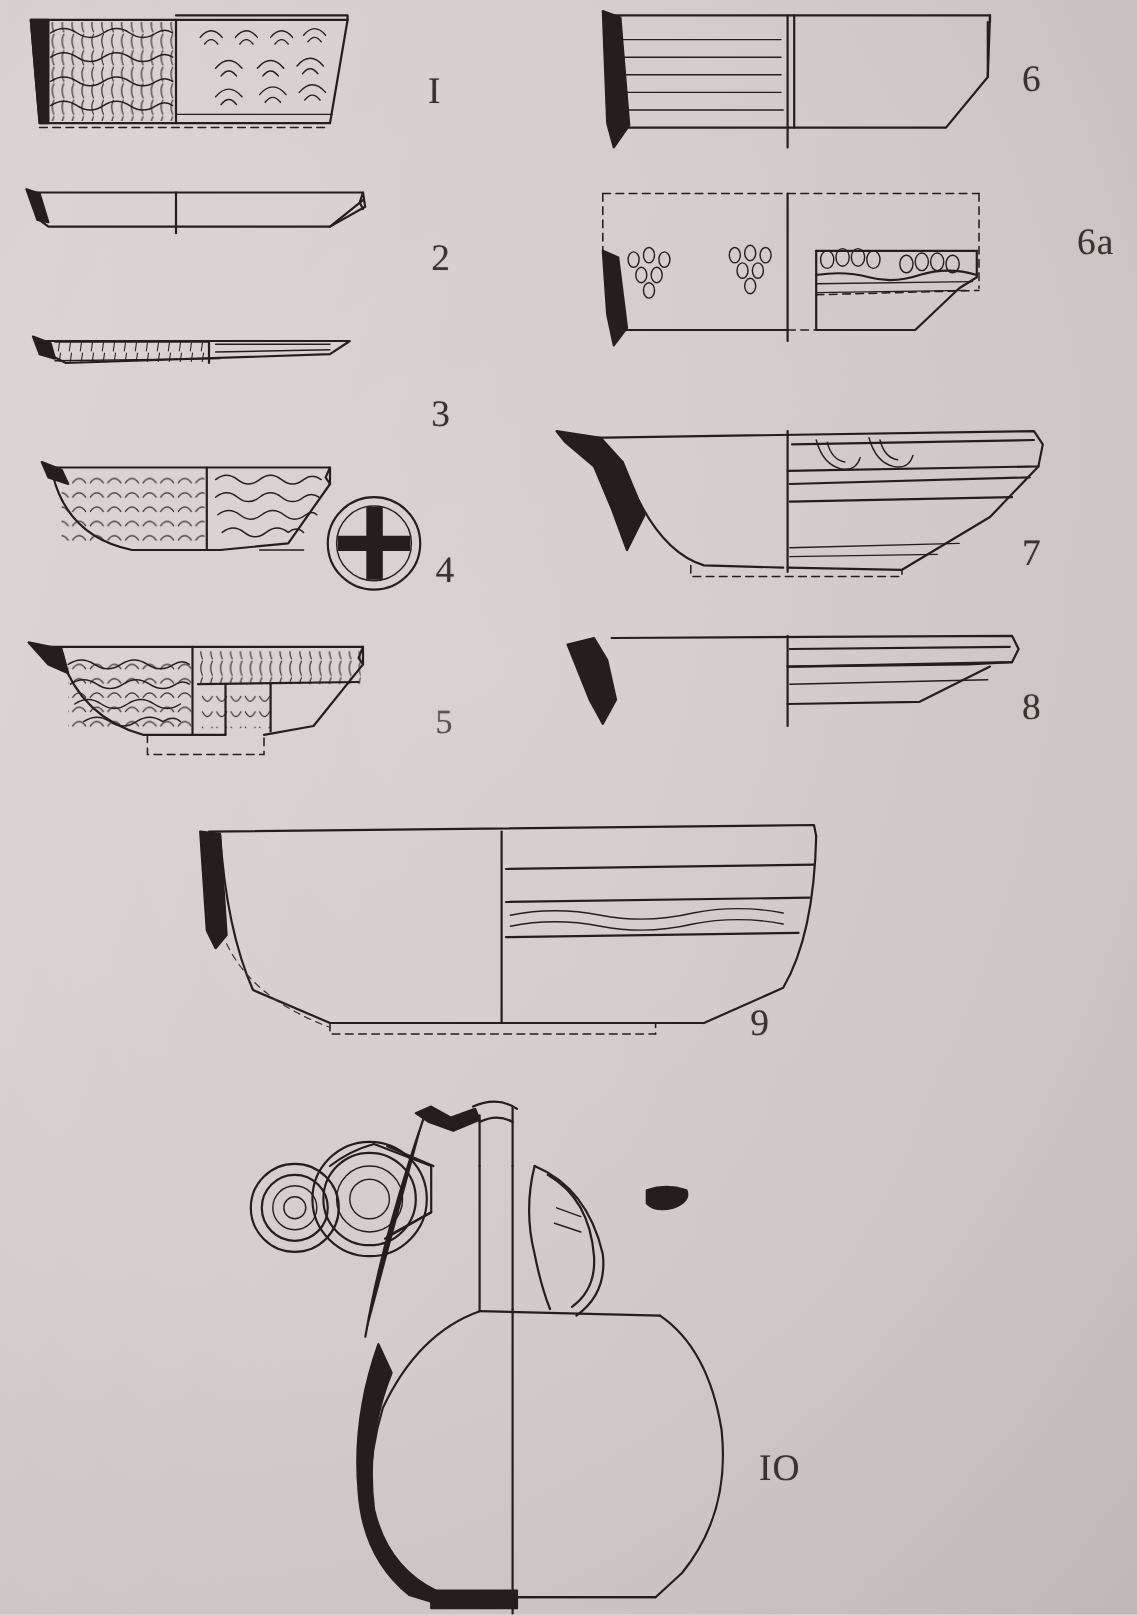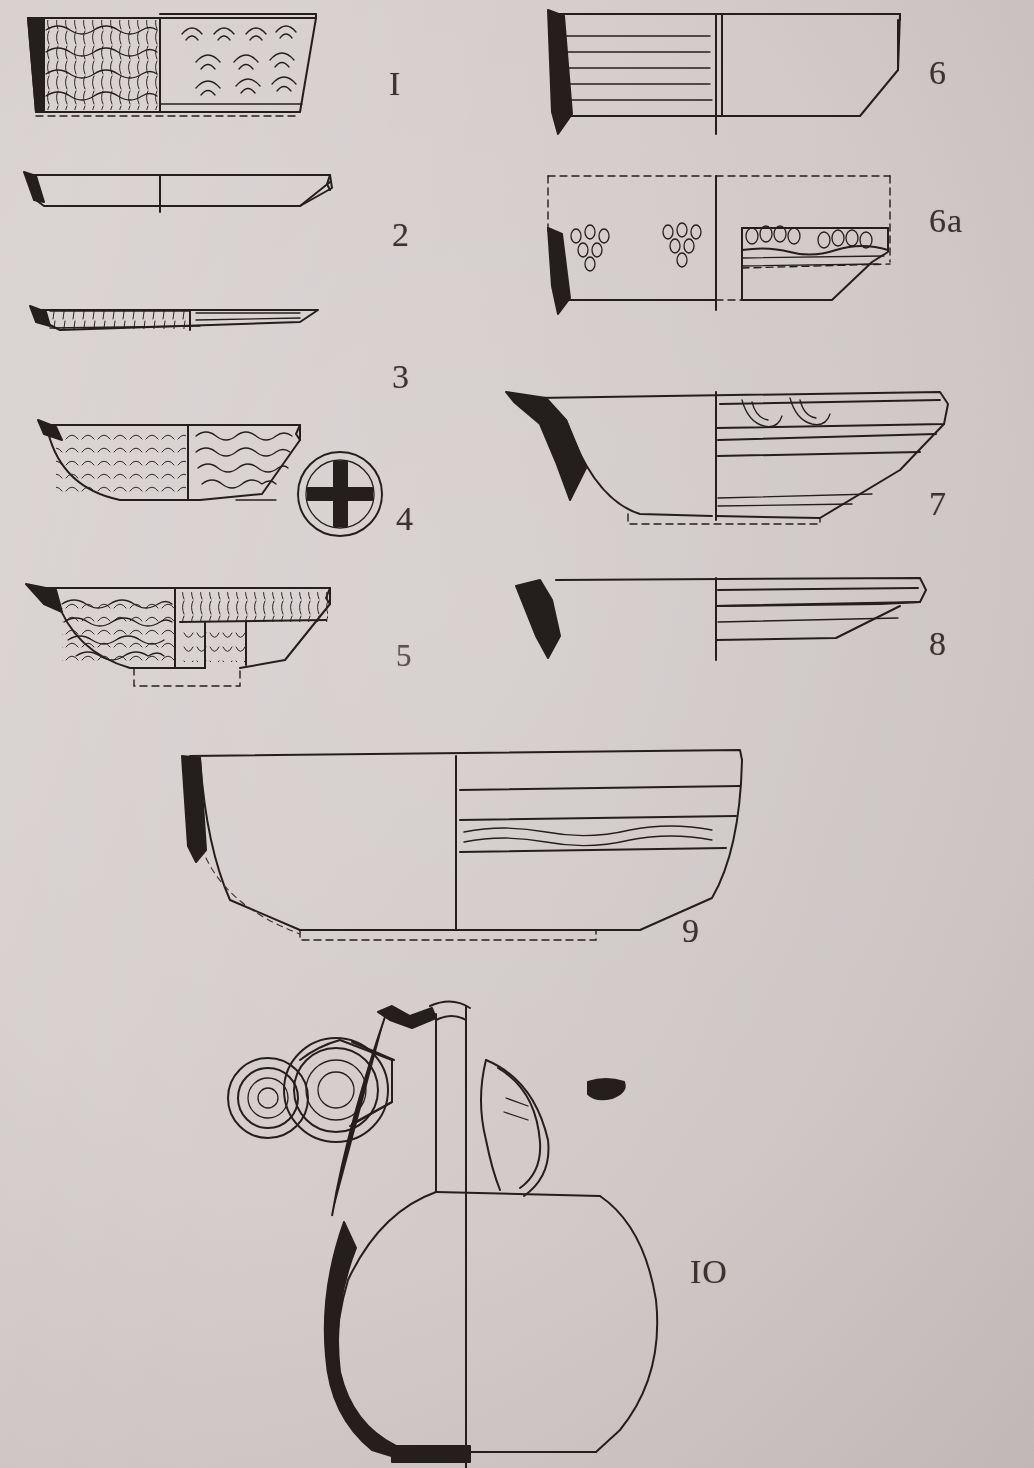--- a/index.html
+++ b/index.html
@@ -332,18 +332,18 @@
       <path class="ln" d="M470 1452 L596 1452"></path>
     </g>
   </svg>
 
   <div class="fignum" style="left:389px; top:65px;">I</div>
   <div class="fignum" style="left:392px; top:216px;">2</div>
   <div class="fignum" style="left:392px; top:358px;">3</div>
   <div class="fignum" style="left:396px; top:500px;">4</div>
   <div class="fignum small" style="left:396px; top:638px;">5</div>
   <div class="fignum" style="left:929px; top:54px;">6</div>
-  <div class="fignum" style="left:929px; top:202px;">6a</div>
+  <div class="fignum" style="left:979px; top:202px;">6a</div>
   <div class="fignum" style="left:929px; top:485px;">7</div>
   <div class="fignum" style="left:929px; top:625px;">8</div>
   <div class="fignum" style="left:682px; top:912px;">9</div>
-  <div class="fignum" style="left:690px; top:1253px;">IO</div>
+  <div class="fignum" style="left:690px; top:1316px;">IO</div>
 </div>
 
 </body></html>

